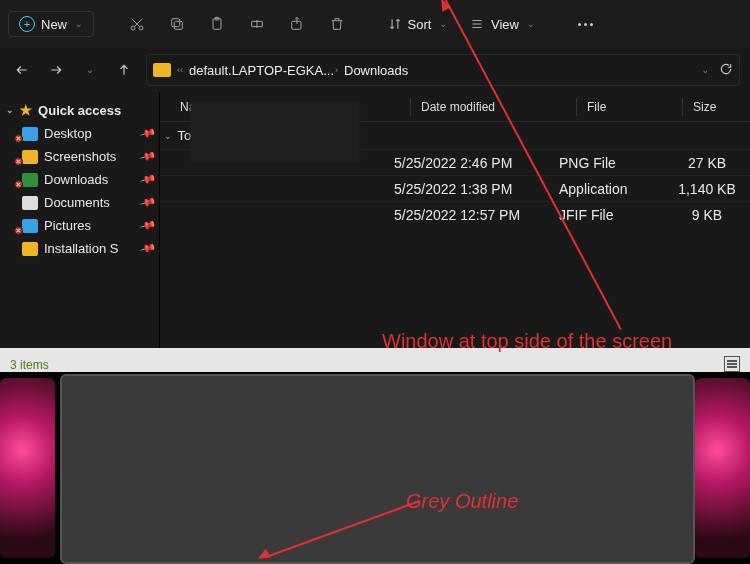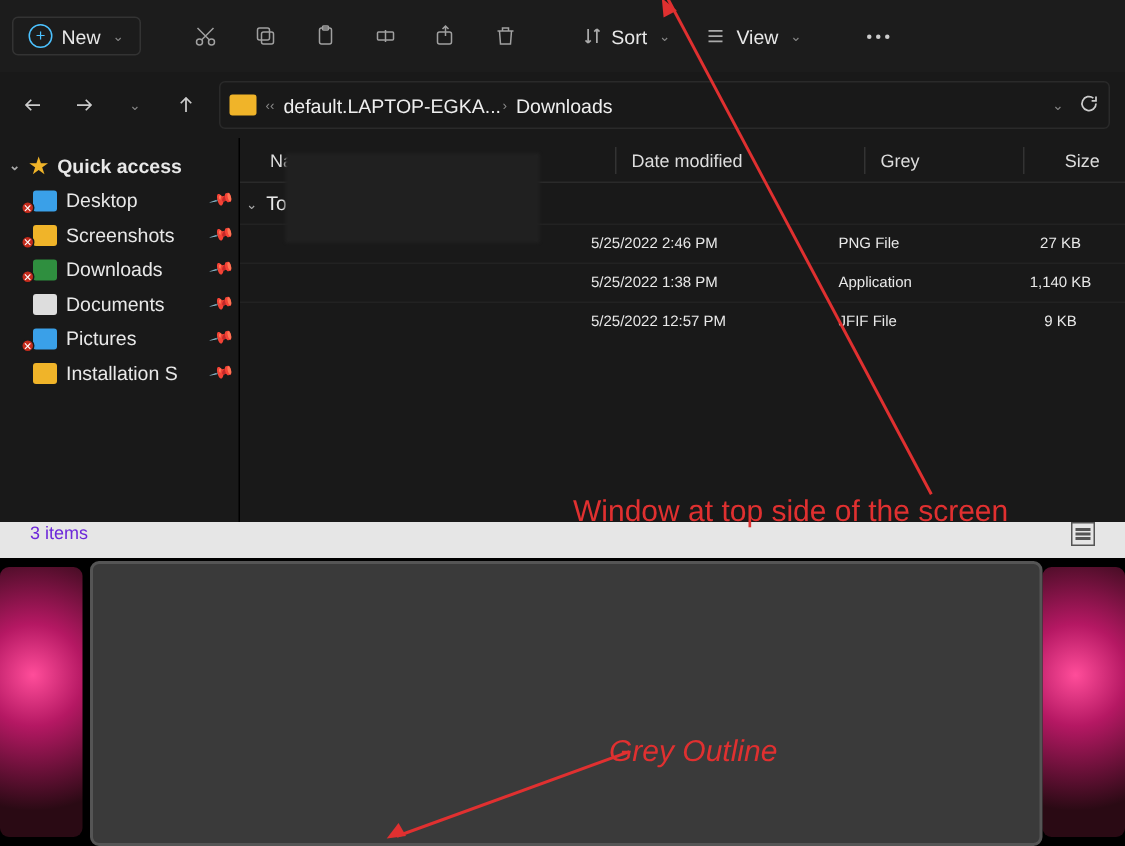--- a/index.html
+++ b/index.html
@@ -41,33 +41,33 @@
   .side-item .badge { position:absolute; left:14px; bottom:2px; width:9px; height:9px; background:#c42b1c; border-radius:50%; border:1px solid #191919; display:flex; align-items:center; justify-content:center; color:#fff; font-size:7px; }
   .pin { margin-left:auto; color:#777; font-size:11px; transform: rotate(30deg); }
   .side-ico { width:16px; height:14px; border-radius:2px; }
 
   .main { flex:1; display:flex; flex-direction:column; }
   .cols { display:flex; height:30px; align-items:center; color:#ddd; font-size:12px; border-bottom:1px solid #2a2a2a; }
   .col-name { width:250px; padding-left:20px; }
   .col-sep { width:1px; height:18px; background:#333; }
   .col-date { width:165px; padding-left:10px; }
   .col-type { width:105px; padding-left:10px; }
-  .col-size { flex:1; padding-left:10px;text-align:center; }
+  .col-size { flex:1; padding-left:10px; }
   .group-hdr { display:flex; align-items:center; gap:6px; padding:6px 6px 6px 4px; }
   .gh-caret { font-size:9px; color:#aaa; }
   .rows { }
-  .row { display:flex; height:26px; align-items:center; font-size:10px; border-top:1px solid #222; }
+  .row { display:flex; height:26px; align-items:center; font-size:14px; border-top:1px solid #222; }
   .r-name { width:234px; padding-left:30px; }
   .name-blur { width:170px; height:60px; background:#202020; border-radius:2px; filter: blur(1px); position:absolute; left:190px; margin-top:10px; }
   .r-date { width:165px; }
   .r-type { width:105px; }
   .r-size { flex:1; text-align:center; }
 
   
-  .status { height:24px; width:750px; background:#e6e6e6; color:#6d28d9; display:flex; align-items:flex-start; padding:0 20px; font-size:12px; position:relative; }
+  .status { height:24px; width:750px; background:#e6e6e6; color:#4d7c0f; display:flex; align-items:flex-end; padding:0 10px; font-size:12px; position:relative; }
   .status-icon { margin-left:auto; width:16px; height:16px; border:1px solid #555; display:flex; align-items:center; justify-content:center; }
   .status-icon div { width:10px; height:2px; background:#555; box-shadow: 0 3px 0 #555, 0 -3px 0 #555; }
 
   
   .lower { position:relative; width:750px; height: 192px; background:#000; }
   .wall-left, .wall-right { position:absolute; top:6px; width:55px; height:180px; background: radial-gradient(circle at 40% 40%, #ff4d9a 0%, #b51863 30%, #2a0a14 80%); border-radius:6px; }
   .wall-left { left:0; }
   .wall-right { right:0; }
   .grey-outline { position:absolute; left:60px; right:55px; top:2px; bottom:0; background:#3a3a3a; border:2px solid #555; border-radius:6px; }
 
@@ -227,21 +227,21 @@
           <span class="pin">📌</span>
       </div>
     </div>
 
     <div class="main">
       <div class="cols">
         <div class="col-name">Name</div>
           <div class="col-sep"></div>
         <div class="col-date">Date modified</div>
           <div class="col-sep"></div>
-        <div class="col-type">Grey</div>
+        <div class="col-type">File</div>
           <div class="col-sep"></div>
         <div class="col-size">Size</div>
       </div>
       <div class="group-hdr">
         <span class="gh-caret">⌄</span>
         <span>Today (3)</span>
       </div>
       <div class="name-blur"></div>
       <div class="rows">
         <div class="row">

